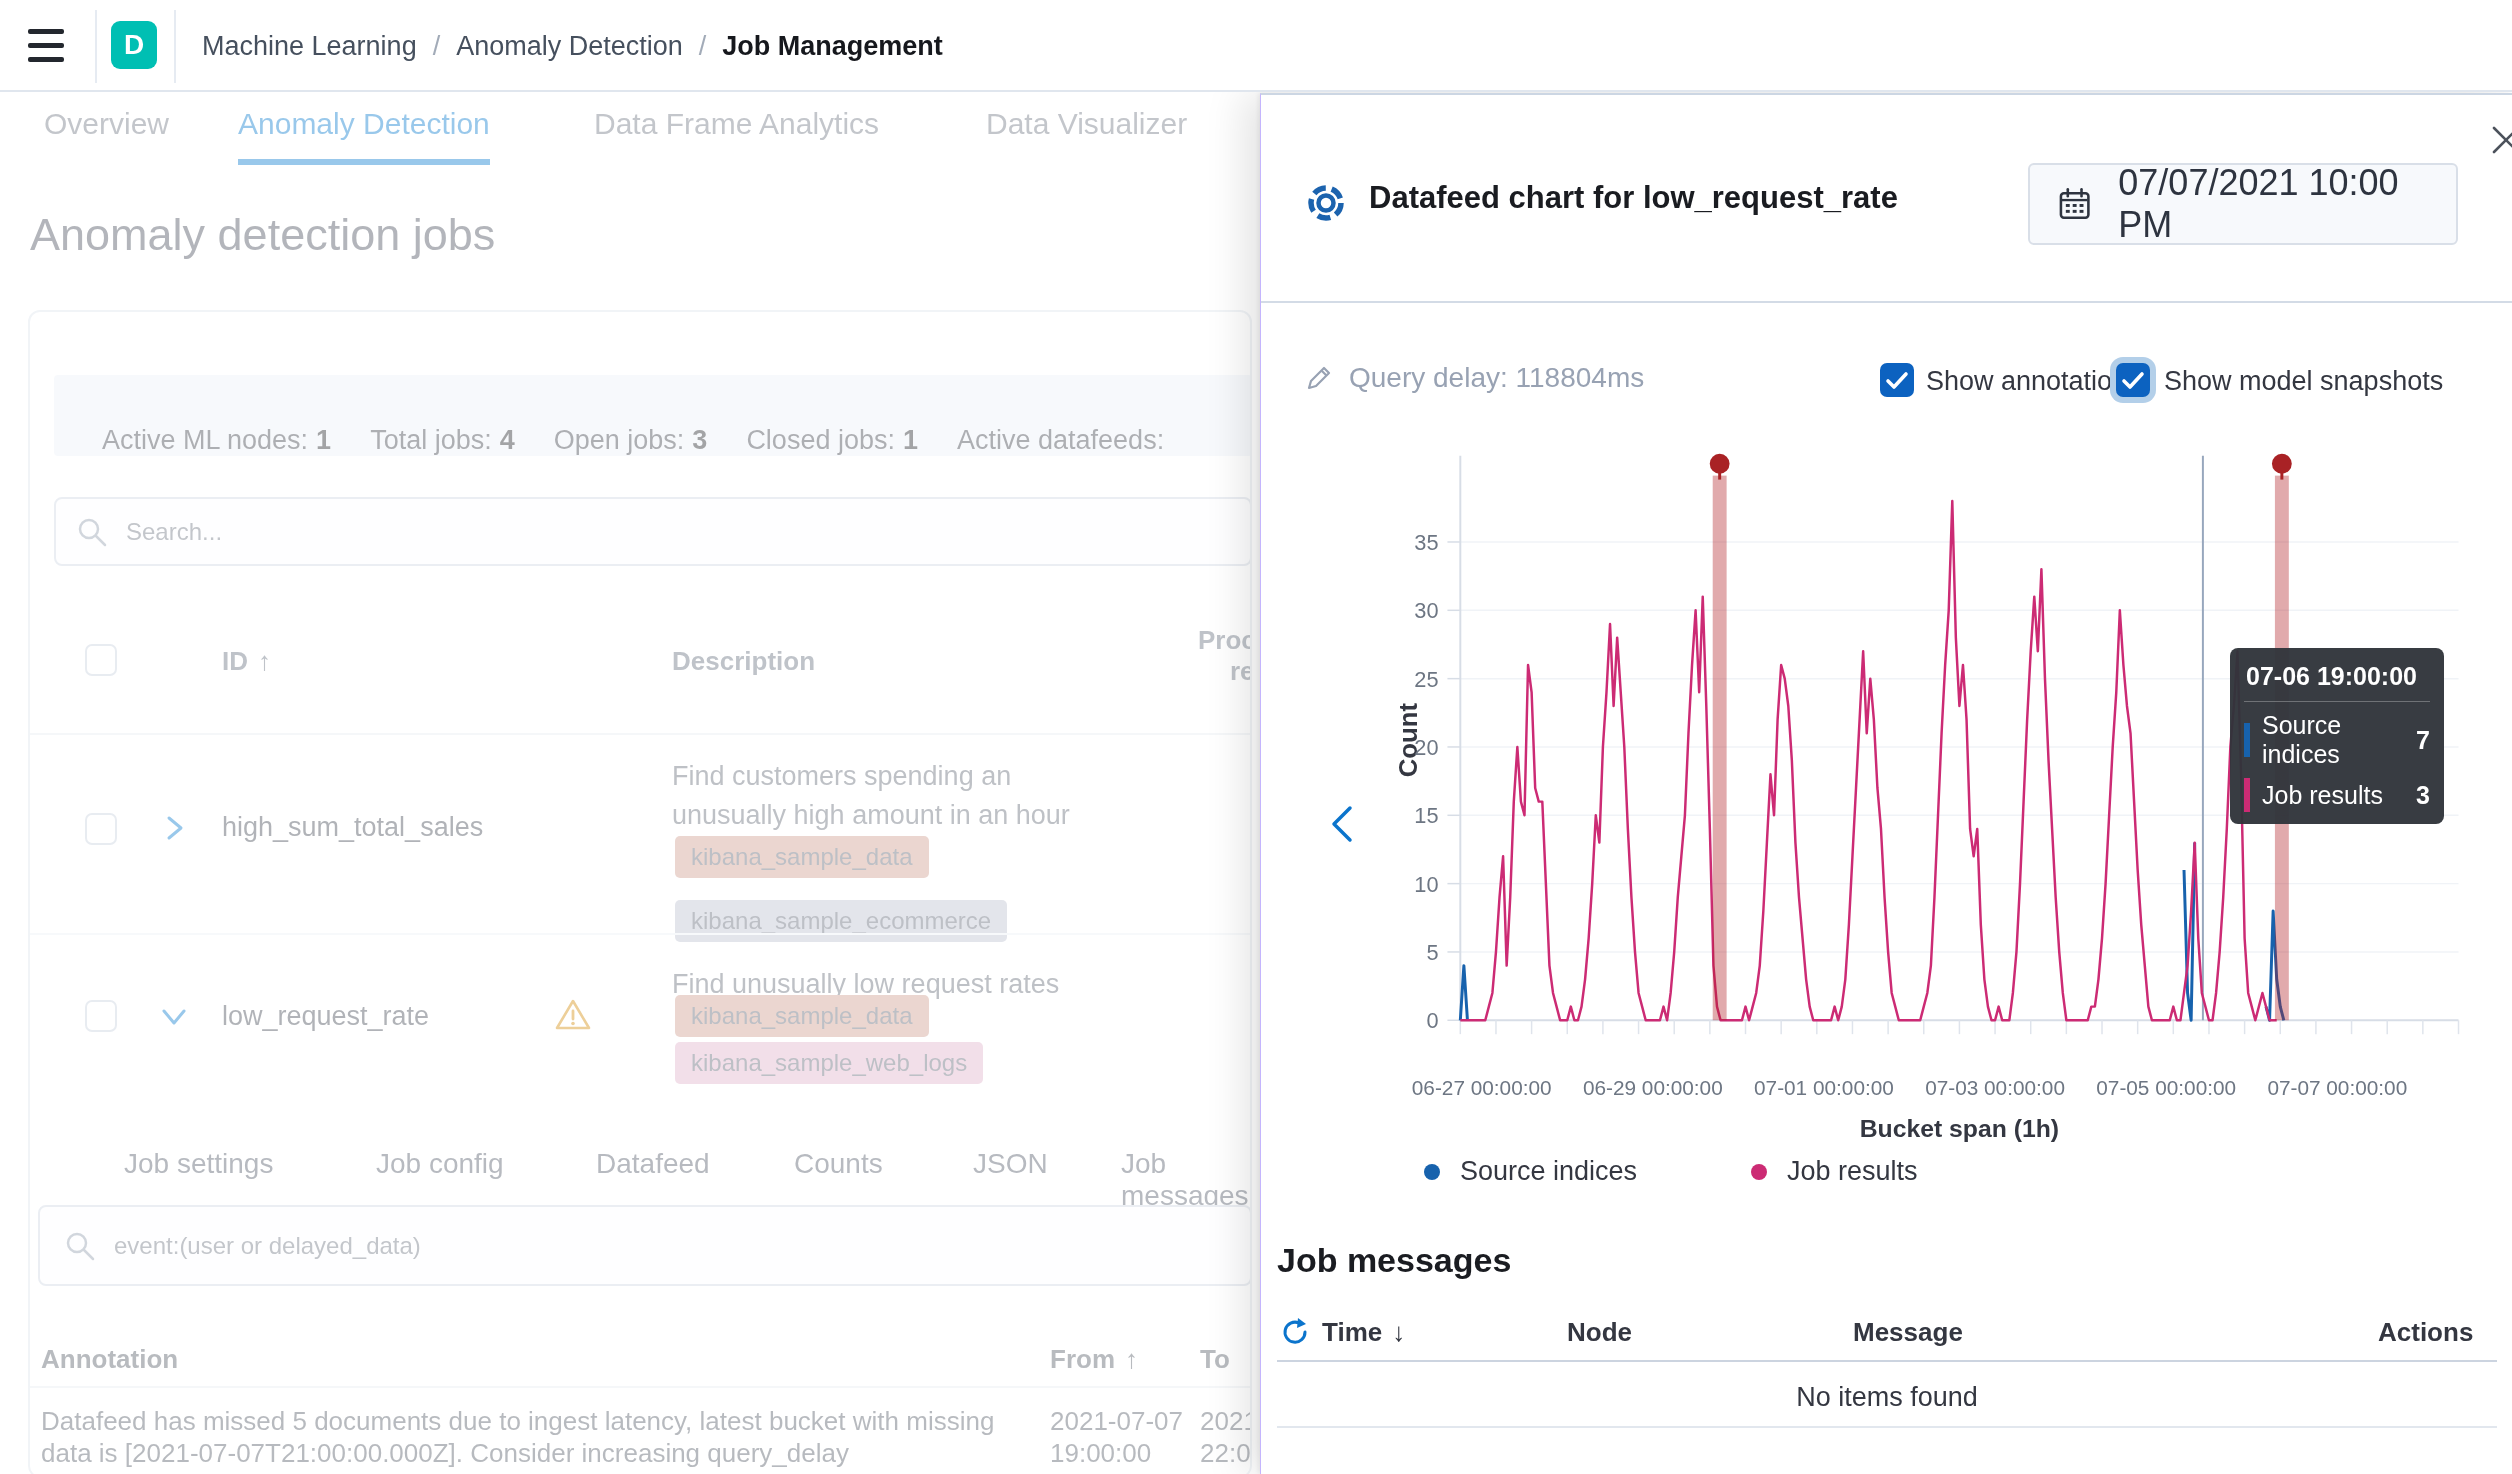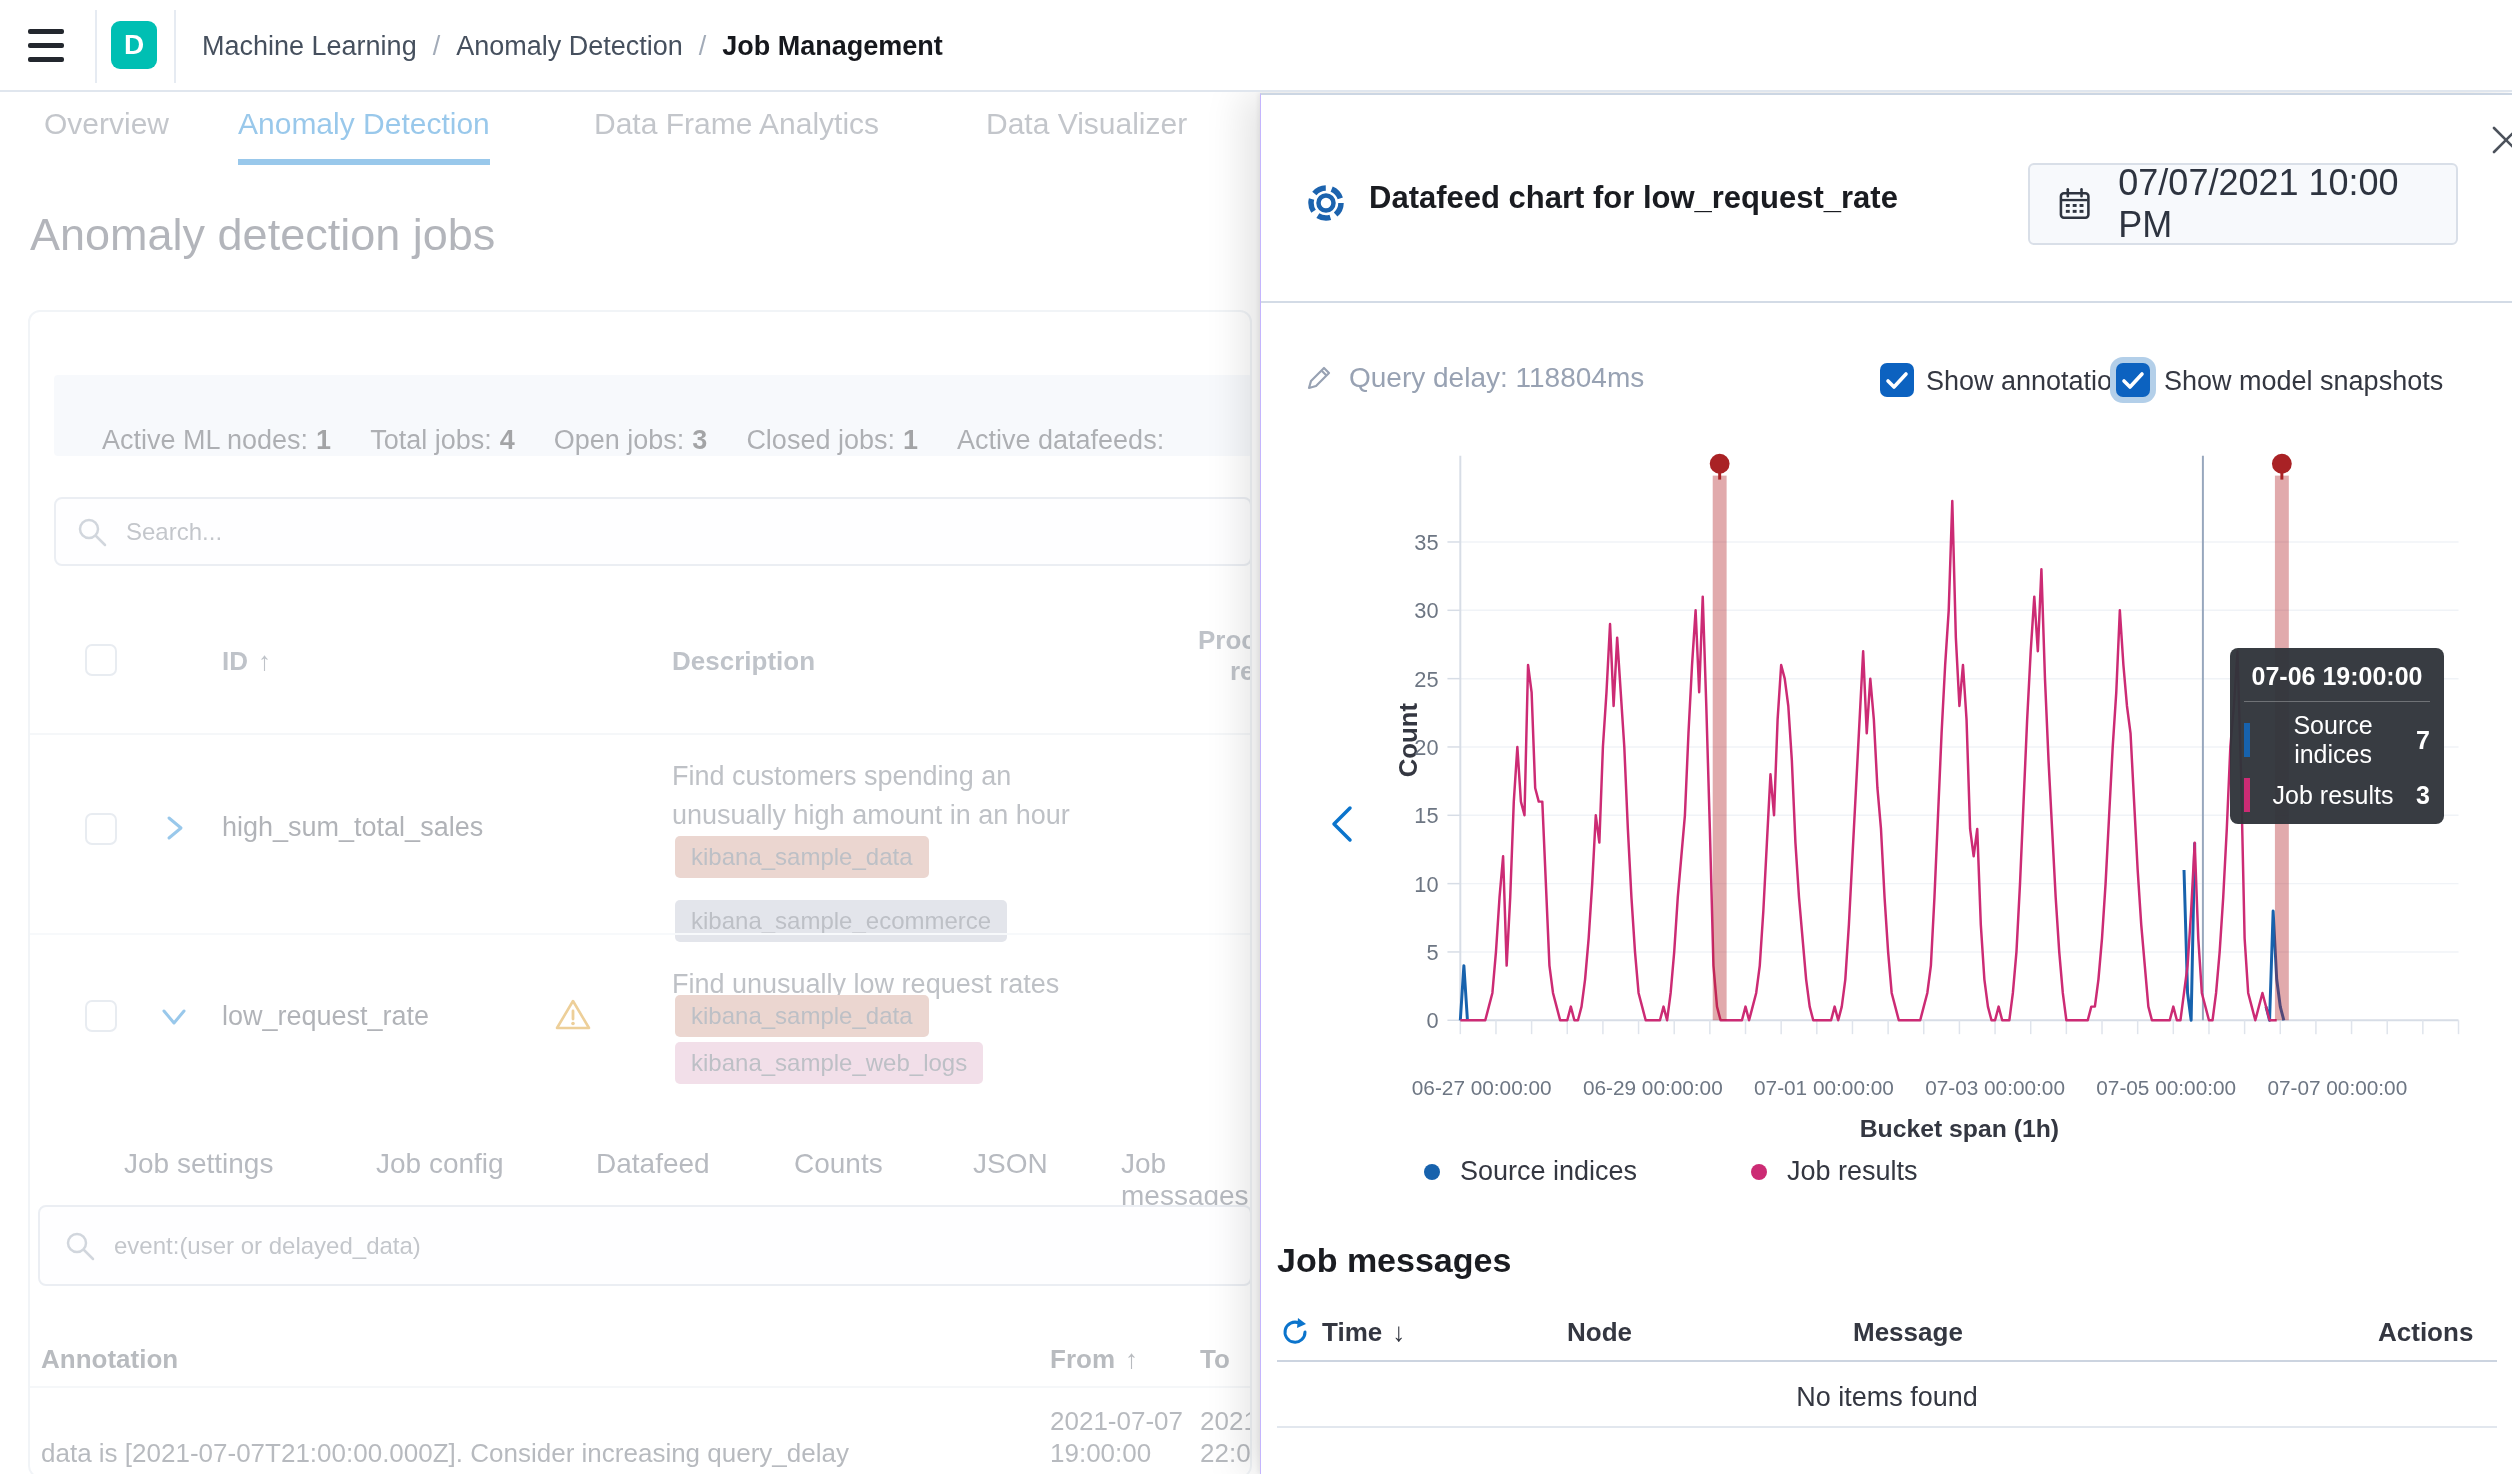--- a/index.html
+++ b/index.html
@@ -72,21 +72,21 @@
   .fly-header-border { position:absolute; left:0; top:206px; width:1252px; border-top:2px solid #d3dbe6; }
   .query-delay { position:absolute; left:44px; top:267px; display:flex; align-items:center; gap:16px;
                  font-size:28px; color:#98a2b3; }
   .chk { position:absolute; top:268px; width:34px; height:34px; border-radius:7px; background:#0c62c0; cursor:pointer; }
   .chk.focused { box-shadow:0 0 0 6px #b3cfe9; }
   .chk-label { position:absolute; top:271px; font-size:27px; color:#343741; }
 
   .chart-svg { position:absolute; left:126px; top:343px; }
   .chart-prev { position:absolute; left:61px; top:705px; width:44px; height:48px; cursor:pointer; }
   .tooltip { position:absolute; left:969px; top:553px; width:214px; background:rgba(48,52,58,0.96);
-             border-radius:8px; padding:10px 14px 12px 14px; z-index:12; color:#fff;text-align:center; }
+             border-radius:8px; padding:10px 14px 12px 14px; z-index:12; color:#fff; }
   .tooltip-title { font-size:25px; font-weight:700; padding:4px 2px 10px 2px;
                    border-bottom:1px solid rgba(255,255,255,0.28); }
   .tt-row { display:flex; align-items:center; margin-top:9px; gap:12px; }
   .tt-swatch { width:6px; height:34px; }
   .tt-label { font-size:25px; flex:1; }
   .tt-val { font-size:25px; font-weight:700; }
 
   .legend-item { position:absolute; top:1061px; display:flex; align-items:center; gap:20px; }
   .legend-dot { width:16px; height:16px; border-radius:50%; }
   .legend-label { font-size:27px; color:#343741; }
@@ -196,20 +196,21 @@
           <circle cx="13" cy="13" r="9" fill="none" stroke="#8d99aa" stroke-width="2.5"></circle>
           <line x1="20" y1="20" x2="29" y2="29" stroke="#8d99aa" stroke-width="2.5" stroke-linecap="round"></line>
         </svg>
         <input type="text" placeholder="event:(user or delayed_data)" style="">
       </div>
 
       <div class="ann-th" style="left:11px; top:1032px;">Annotation</div>
       <div class="ann-th" style="left:1020px; top:1032px;"><span>From</span><span class="sort-arrow" style="color:#4e5560;">↑</span></div>
       <div class="ann-th" style="left:1170px; top:1032px;">To</div>
       <div class="ann-border"></div>
+      <div class="ann-text" style="top:1094px;">Datafeed has missed 5 documents due to ingest latency, latest bucket with missing</div>
       <div class="ann-text" style="top:1126px;">data is [2021-07-07T21:00:00.000Z]. Consider increasing query_delay</div>
       <div class="ann-val" style="left:1020px; top:1094px;">2021-07-07</div>
       <div class="ann-val" style="left:1020px; top:1126px;">19:00:00</div>
       <div class="ann-val" style="left:1170px; top:1094px;">2021-07-07</div>
       <div class="ann-val" style="left:1170px; top:1126px;">22:00:00</div>
     </div>
   </div>
 
   <div class="overlay"></div>
 

